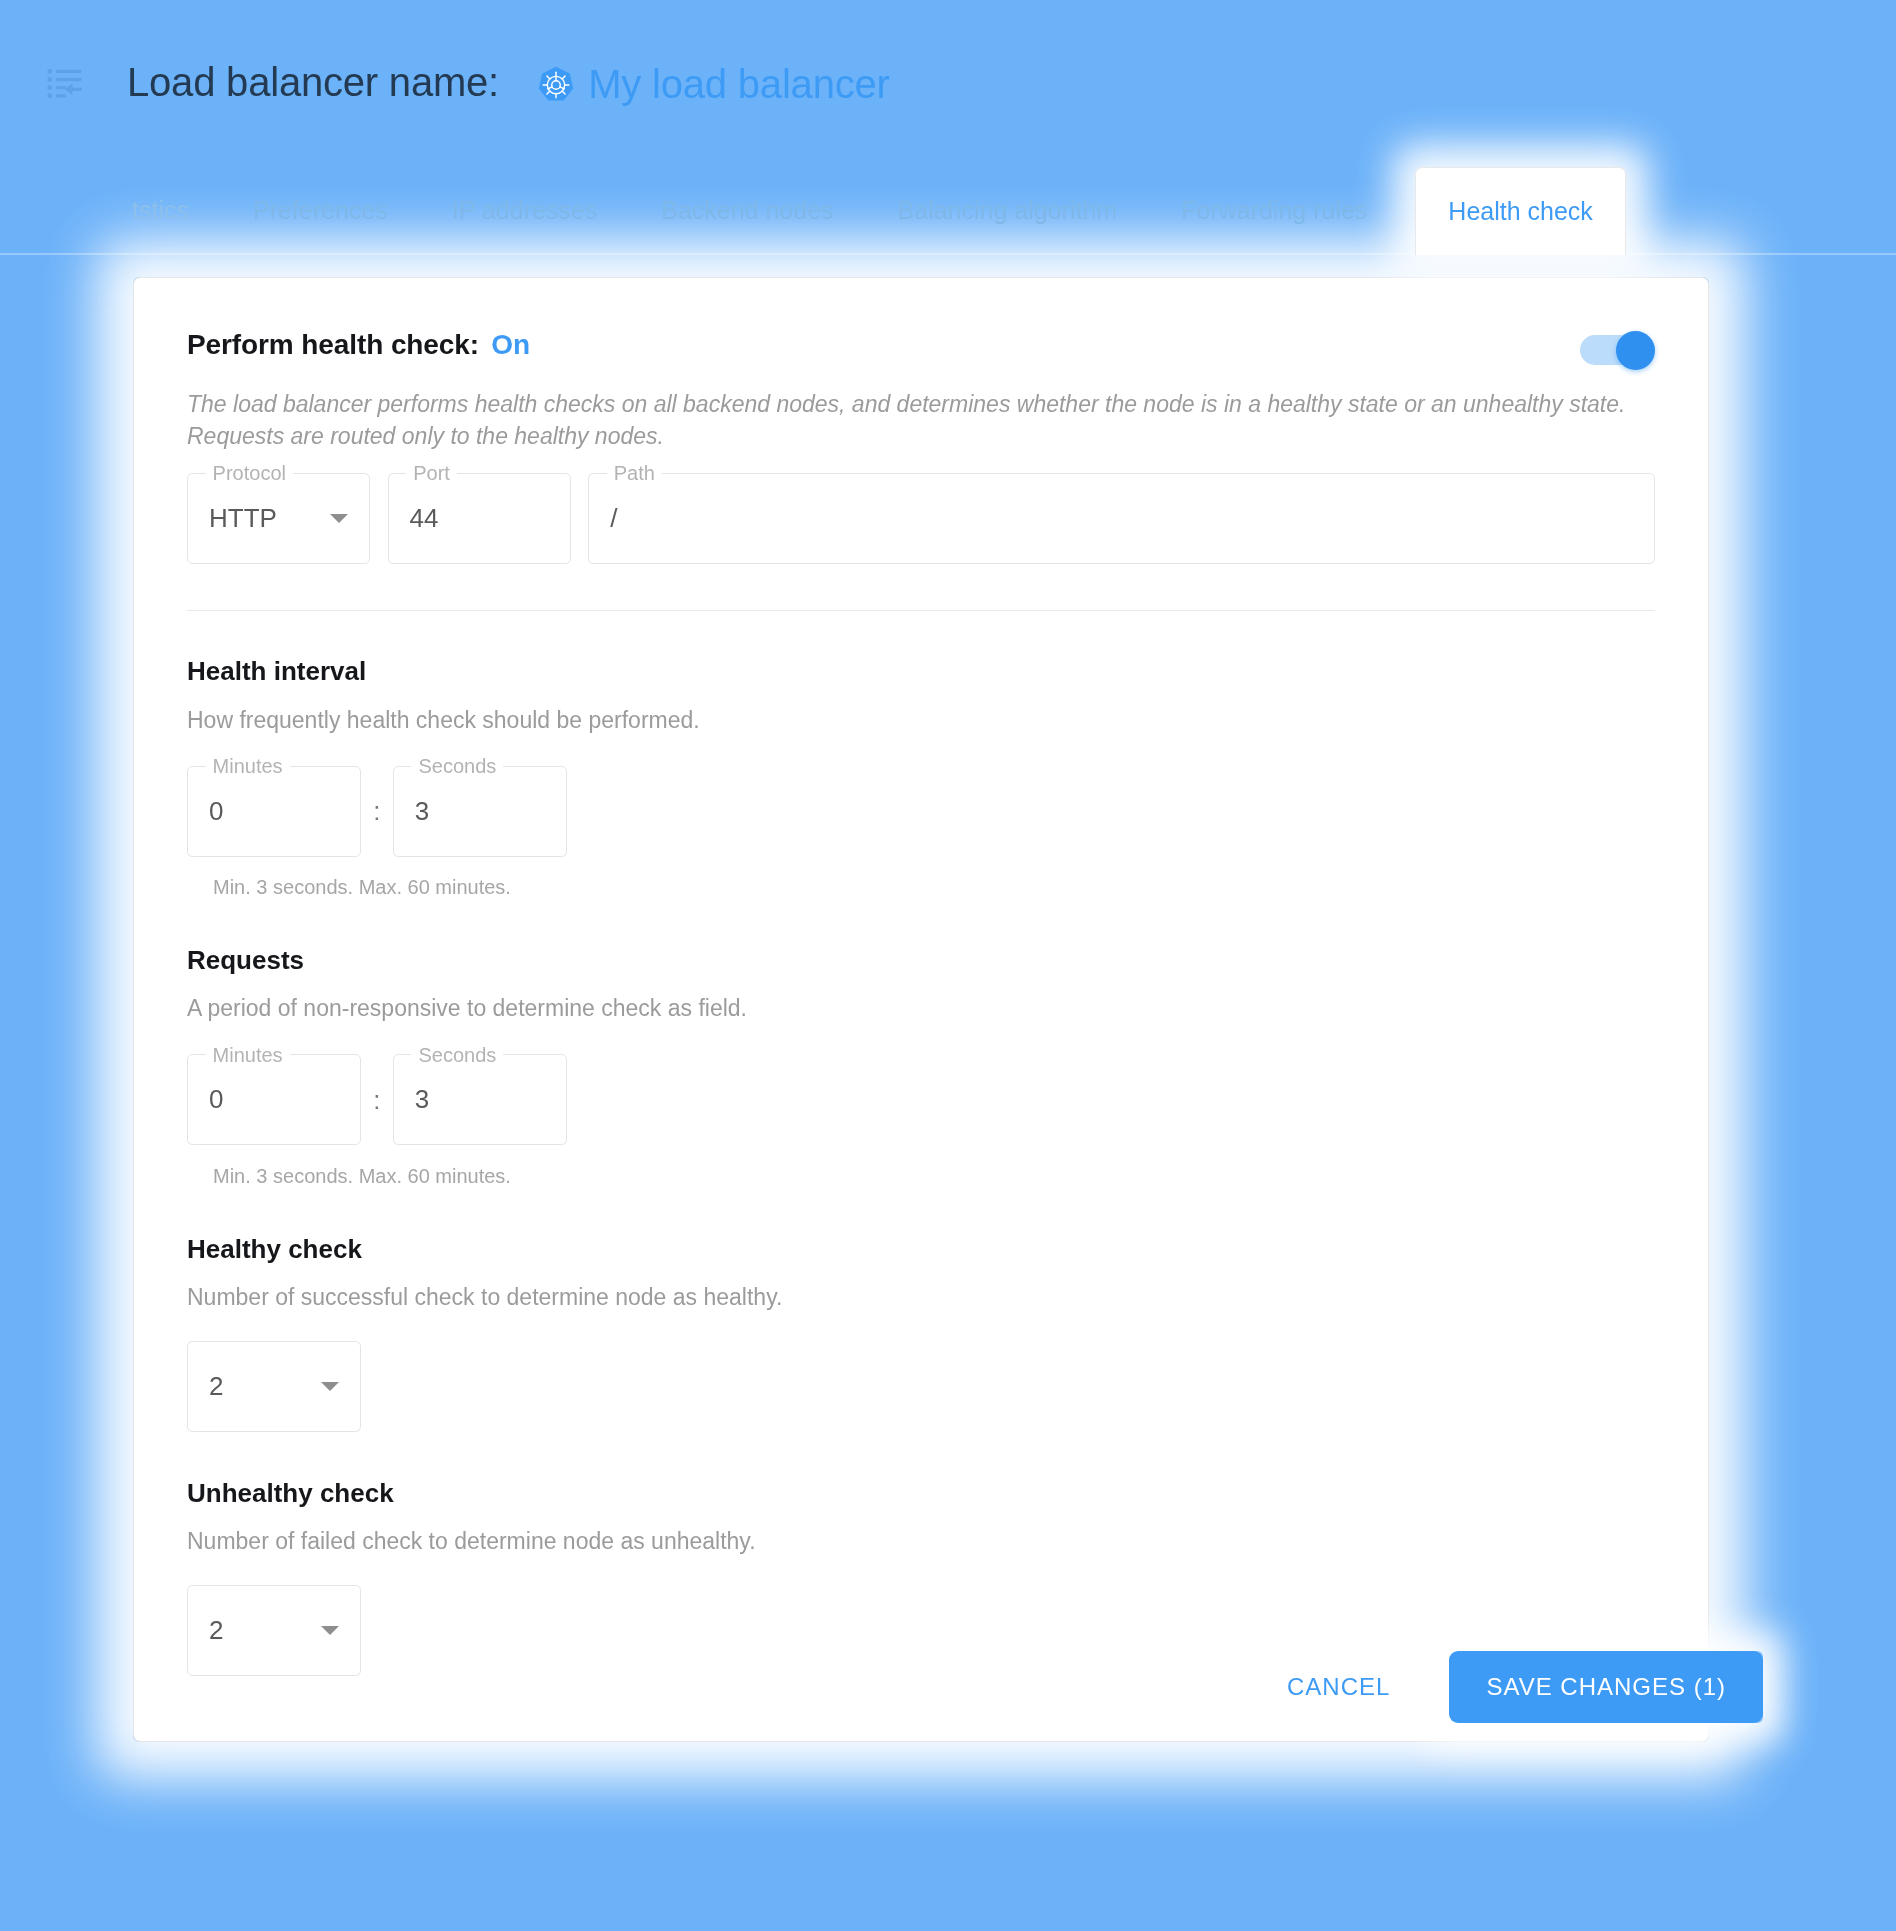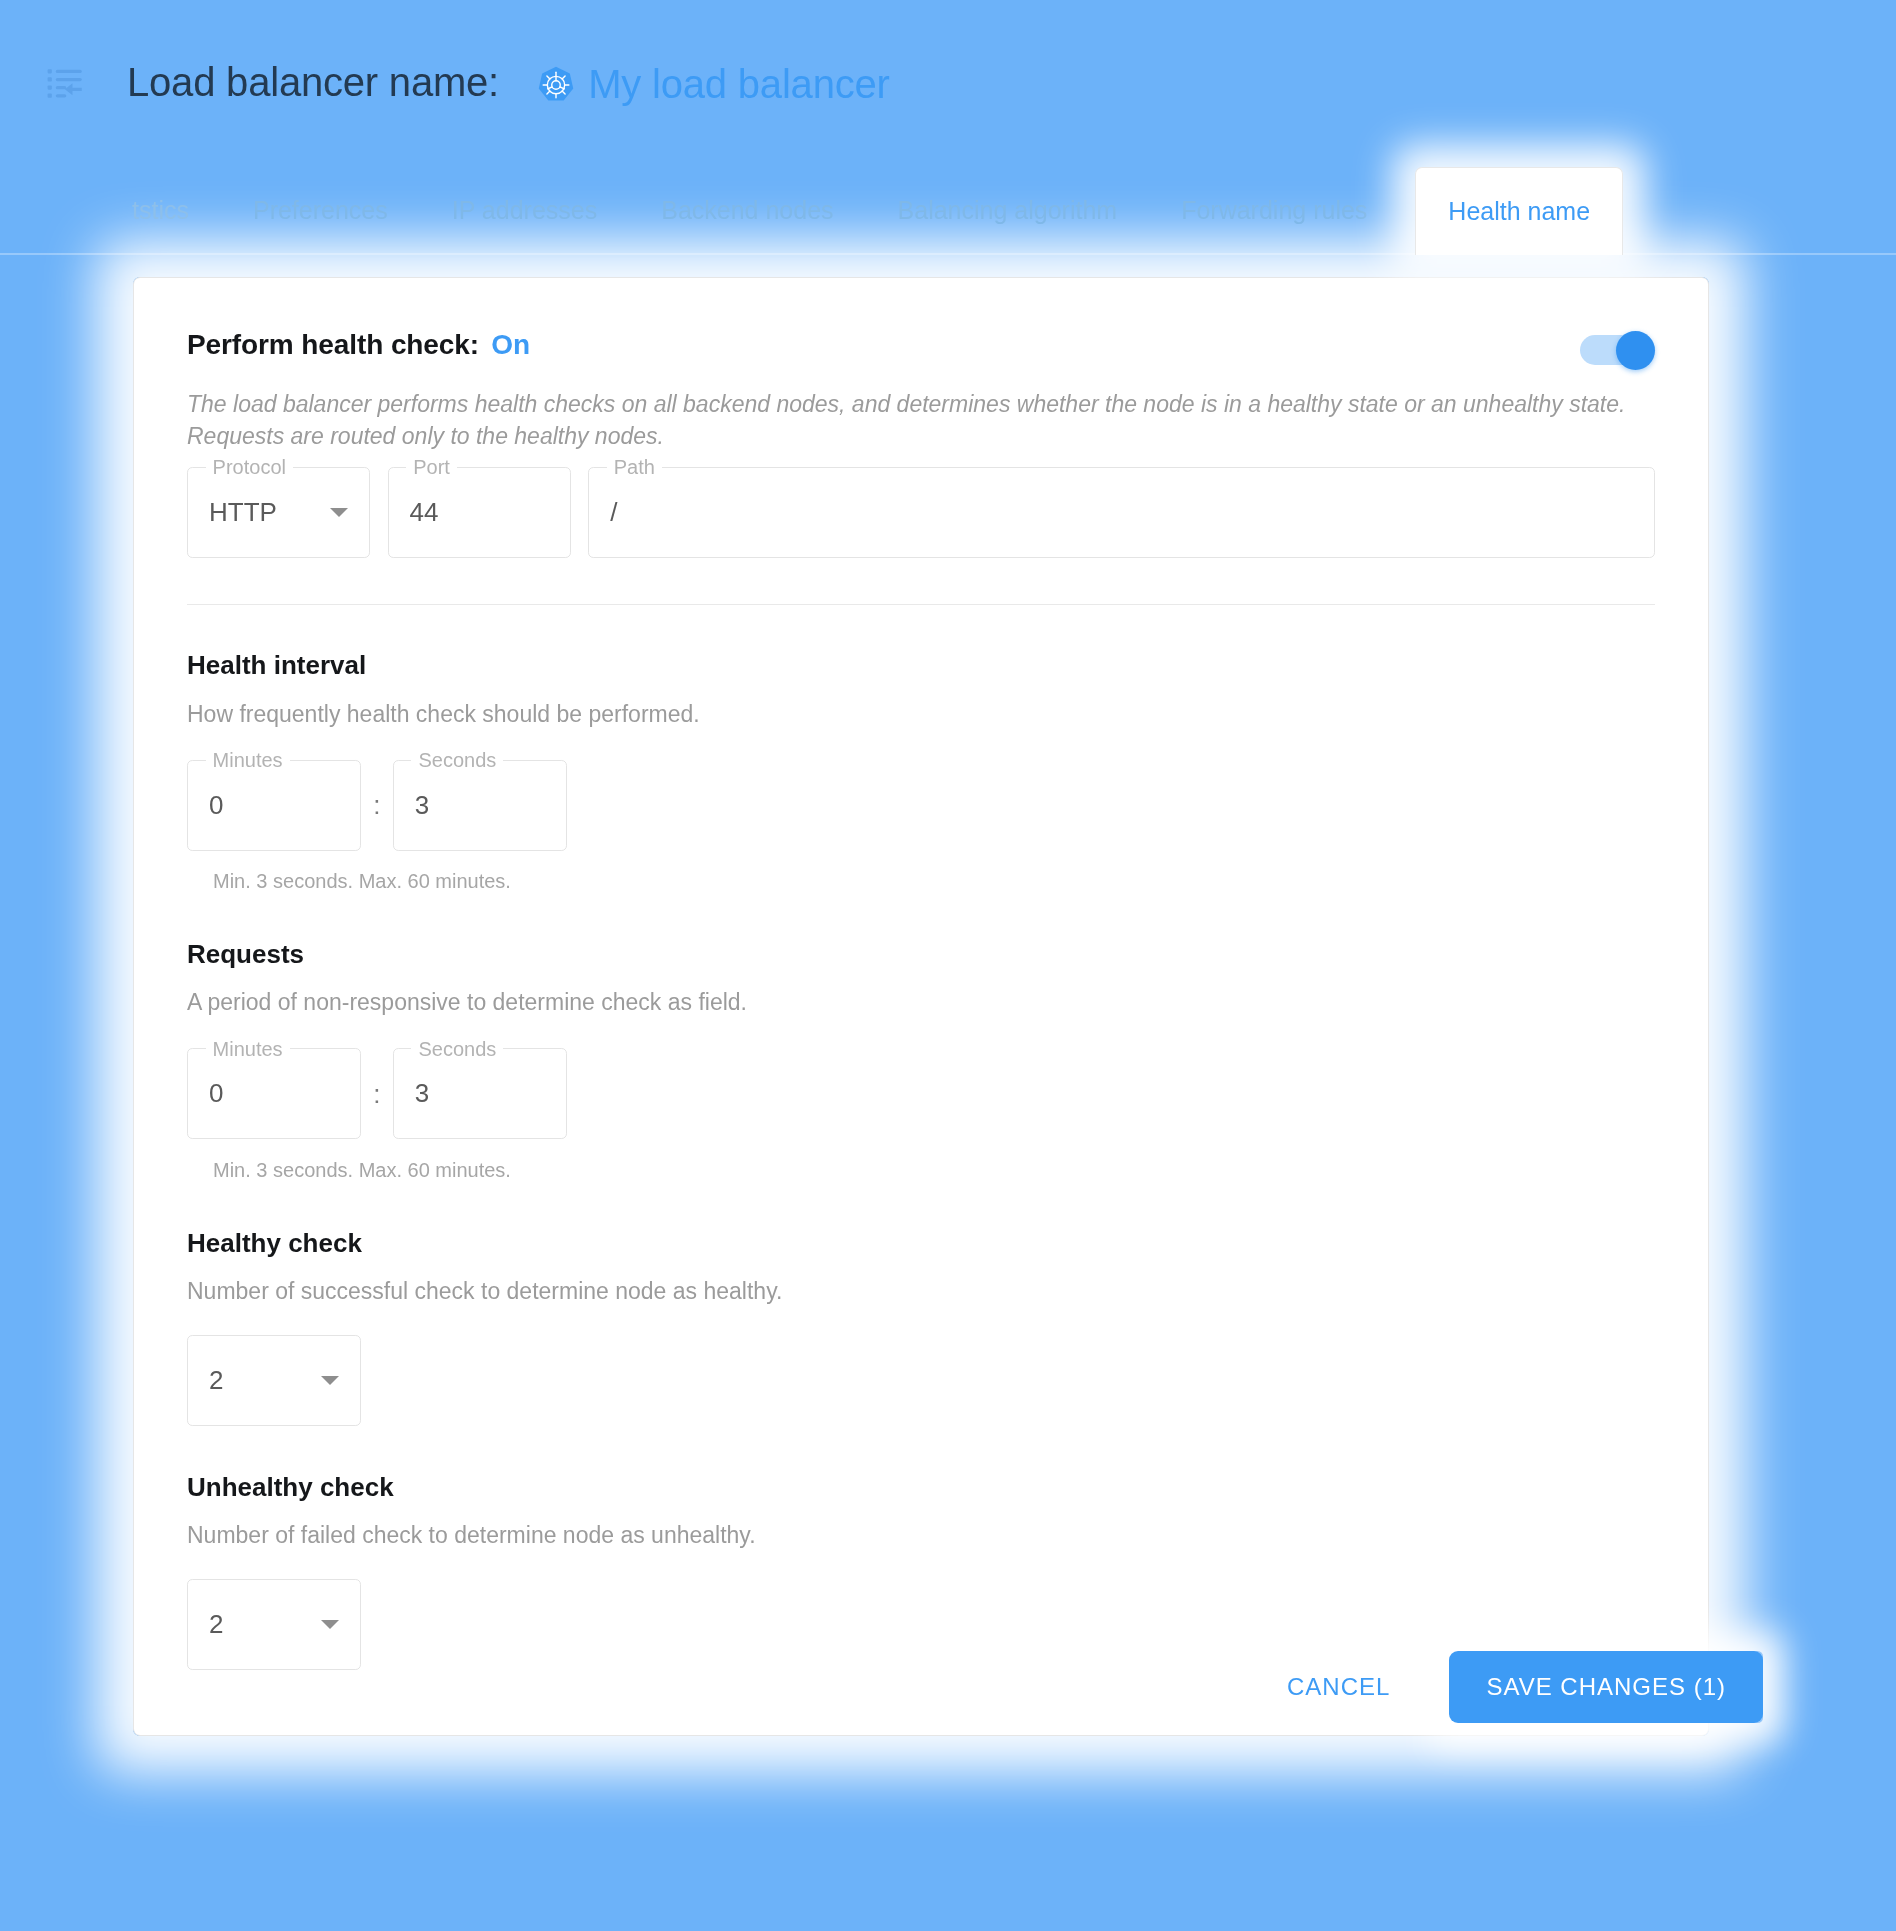--- a/index.html
+++ b/index.html
@@ -161,21 +161,21 @@
     color: #9b9b9b;
     margin-top: 19.3px;
     max-width: 1448px;
     font-style: italic;
   }
 
   
   .field-row {
     display: flex;
     align-items: flex-end;
-    margin-top: 14px;
+    margin-top: 20px;
     border-radius: 28px;
   }
   .field {
     position: relative;
     border: 0.9px solid #e4e4e4;
     border-radius: 5.3px;
     height: 91px;
     box-sizing: border-box;
     display: flex;
     align-items: center;
@@ -341,21 +341,21 @@
   </div>
 </div>
 
 <div class="tabbar">
   <div class="tab clipped">tstics</div>
   <div class="tab">Preferences</div>
   <div class="tab">IP addresses</div>
   <div class="tab">Backend nodes</div>
   <div class="tab">Balancing algorithm</div>
   <div class="tab">Forwarding rules</div>
-  <div class="tab active">Health name</div>
+  <div class="tab active">Health check</div>
 </div>
 
 <div class="card-shell">
 <div class="card">
 
   <div class="perform-row">
     <div class="perform-title">
       <span>Perform health check:</span><span class="state">On</span>
     </div>
     <div class="toggle">

